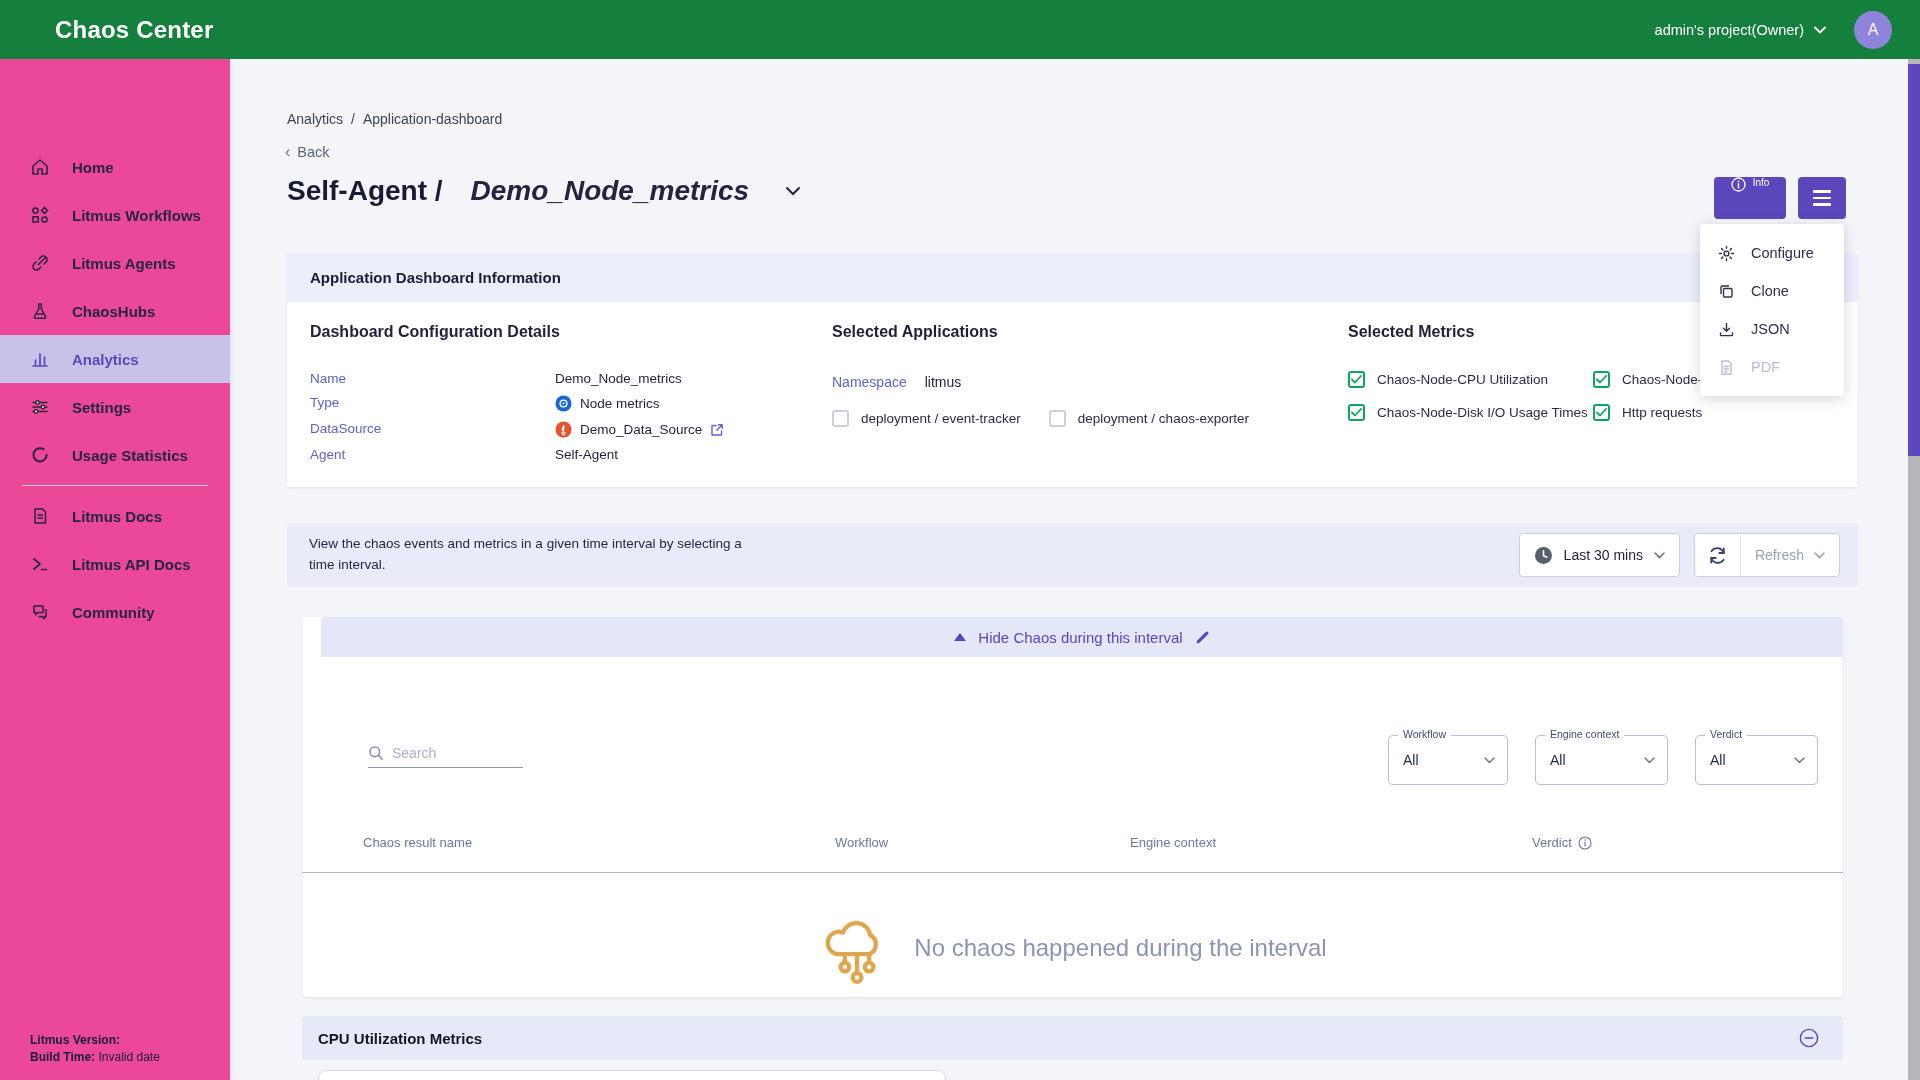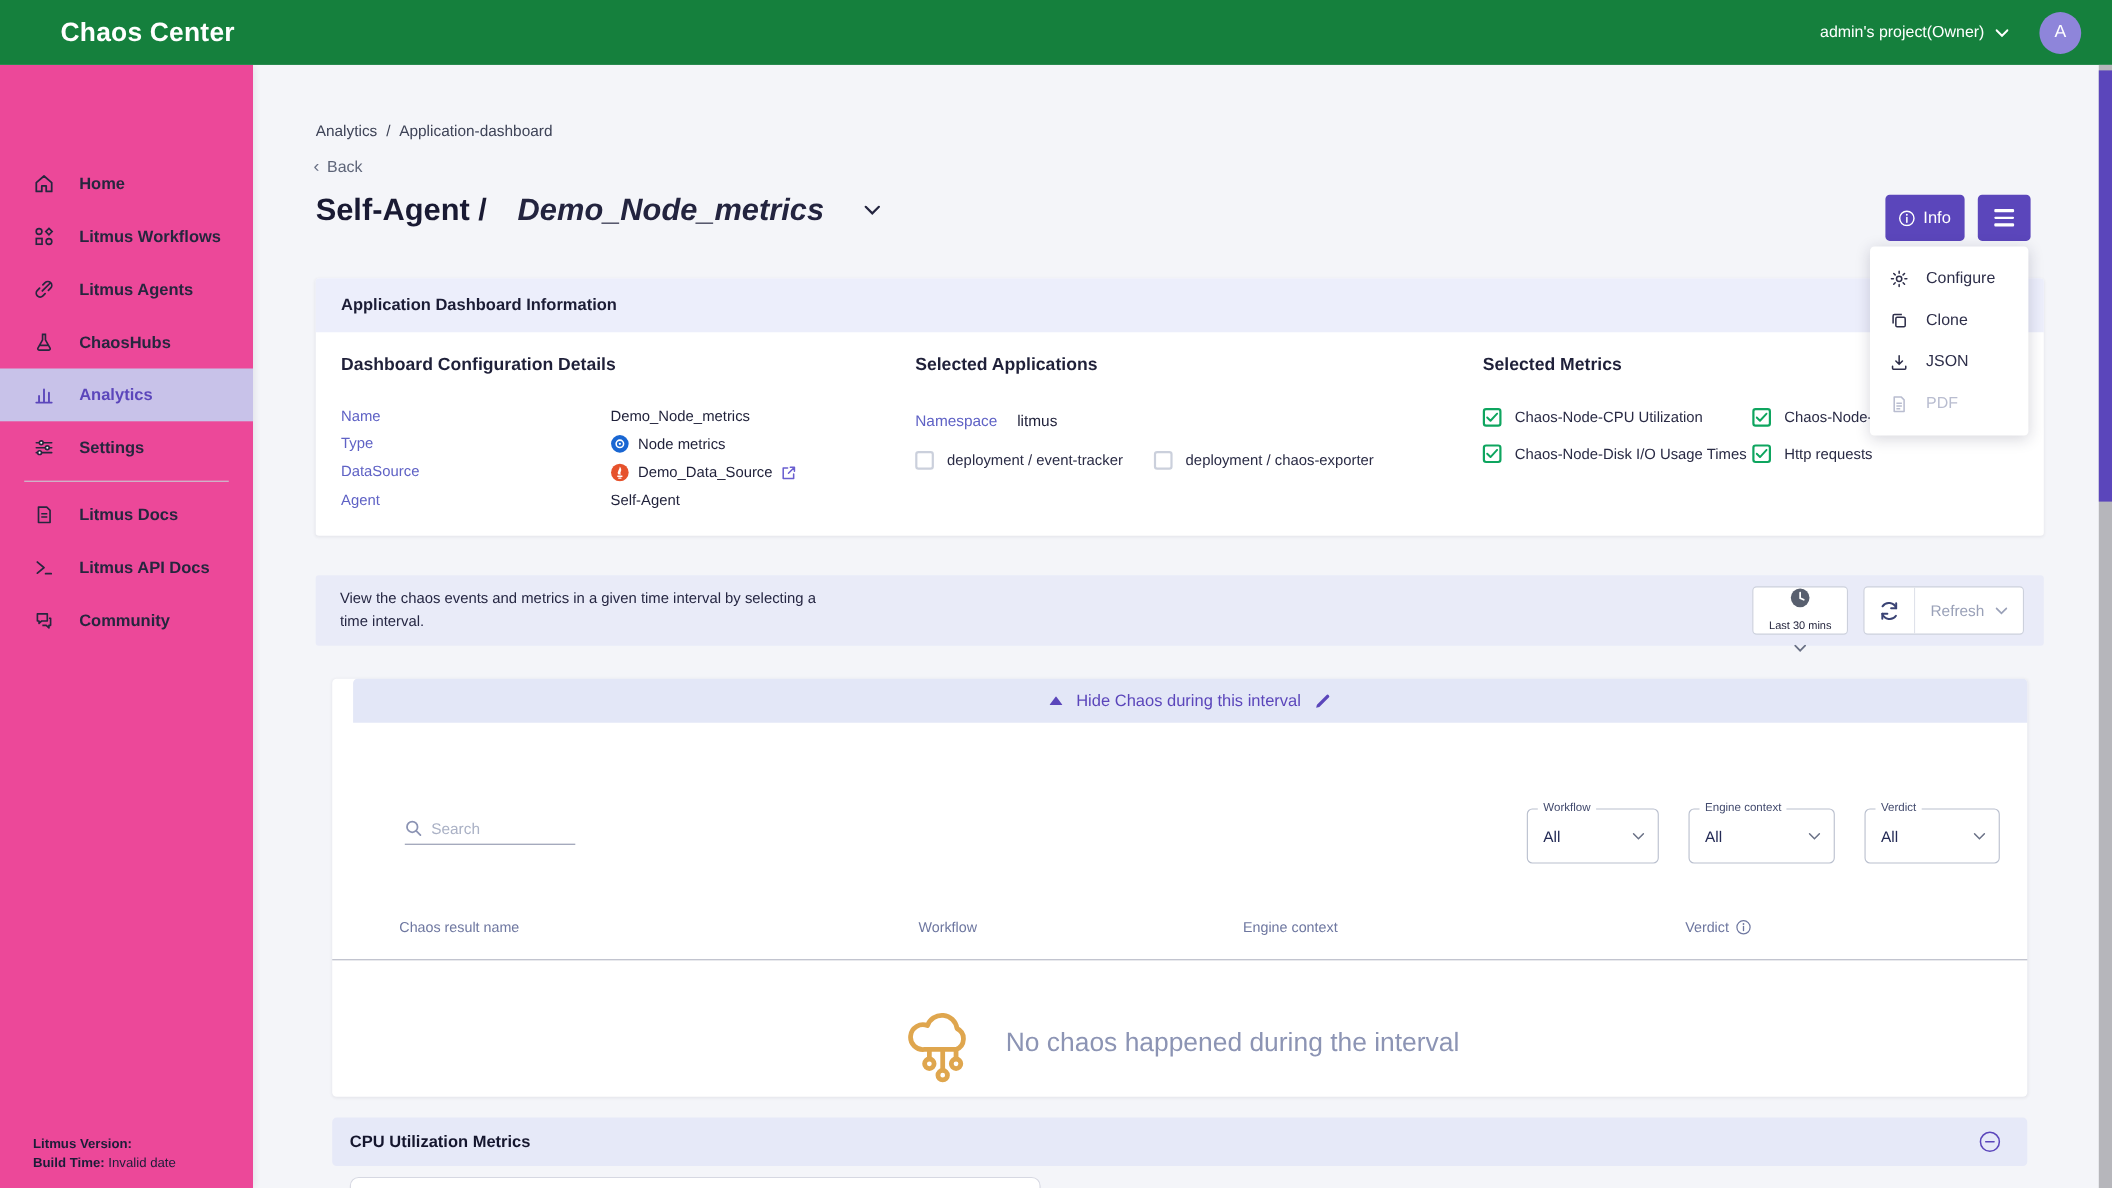--- a/index.html
+++ b/index.html
@@ -34,21 +34,21 @@
   .breadcrumb { position:absolute; left:57px; top:52px; font-size:14px; color:#3e4357; display:flex; gap:8px; }
   .breadcrumb .crumb { cursor:pointer; }
   .back-link { position:absolute; left:55px; top:84px; font-size:14.5px; color:#5d6478; display:flex; align-items:center; gap:7px; cursor:pointer; }
   .back-link .chev { font-size:16px; color:#6a7186; }
 
   .title-row { position:absolute; left:57px; top:116px; display:flex; align-items:center; gap:28px; }
   .page-title { font-size:28px; font-weight:700; color:#191a33; }
   .page-title-sub { font-size:28px; font-style:italic; font-weight:700; color:#23243f; }
 
   .btn-info { position:absolute; left:1484px; top:118px; width:72px; height:42px; background:#5b46bb; color:#fff;
-              border:none; border-radius:4px; font-size:15px; font-family:inherit; display:flex; align-items:center;
+              border:none; border-radius:4px; font-size:10px; font-family:inherit; display:flex; align-items:flex-start;
               justify-content:center; gap:7px; cursor:pointer; }
   .btn-menu { position:absolute; left:1568px; top:118px; width:48px; height:42px; background:#5b46bb;
               border:none; border-radius:4px; display:flex; flex-direction:column; align-items:center;
               justify-content:center; gap:4px; cursor:pointer; }
   .btn-menu span { display:block; width:18px; height:2.4px; background:#fff; border-radius:1px; }
 
   .menu-dropdown { position:absolute; left:1470px; top:165px; width:144px; background:#fff; border-radius:4px;
                    box-shadow:0 3px 14px rgba(25,25,60,.18); padding:10px 0; z-index:50; }
   .menu-item { height:38px; display:flex; align-items:center; gap:16px; padding:0 18px; font-size:14.5px;
                color:#2e2f4a; cursor:pointer; }
@@ -75,21 +75,21 @@
   .cb.checked { border-color:#0ea55f; display:flex; align-items:center; justify-content:center; }
   .metrics-col { position:absolute; left:1061px; top:70px; }
   .metrics-grid { margin-top:30px; display:grid; grid-template-columns:245px auto; row-gap:16px; }
 
   
   .time-bar { position:absolute; left:57px; top:464px; width:1571px; height:64px; background:#e9ebf8;
               border-radius:3px; display:flex; align-items:center; }
   .time-desc { margin-left:22px; width:460px; font-size:13.5px; line-height:1.55; color:#262743; }
   .time-controls { position:absolute; right:18px; top:10px; display:flex; gap:14px; }
   .range-select { height:44px; background:#fff; border:1px solid #ccd0dc; border-radius:4px; display:flex;
-                  align-items:center; gap:11px; padding:0 14px; font-size:10px; color:#1f2039; cursor:pointer;flex-direction:column; }
+                  align-items:center; gap:11px; padding:0 14px; font-size:14px; color:#1f2039; cursor:pointer; }
   .refresh-group { height:44px; background:#fff; border:1px solid #ccd0dc; border-radius:4px; display:flex; align-items:center; }
   .refresh-icon-cell { width:46px; height:100%; display:flex; align-items:center; justify-content:center;
                        border-right:1px solid #dfe2ea; cursor:pointer; }
   .refresh-label-cell { display:flex; align-items:center; gap:10px; padding:0 14px; font-size:14px; color:#9aa1b8; cursor:pointer; }
 
   
   .chaos-card { position:absolute; left:72px; top:558px; width:1541px; height:380px; background:#fff;
                 border-radius:4px; box-shadow:0 1px 3px rgba(20,20,50,.08); }
   .chaos-band { height:40px; background:#e3e7f7; border-radius:4px 4px 0 0; display:flex; align-items:center;
                 justify-content:center; gap:12px;margin-left:19px; }
@@ -200,20 +200,28 @@
           <svg width="20" height="20" viewBox="0 0 20 20" fill="none" stroke="#26263e" stroke-width="1.5" stroke-linecap="round">
               <path d="M3 5.5 H17 M3 10 H17 M3 14.5 H17"></path>
               <circle cx="7.5" cy="5.5" r="1.7" fill="#fdfdfe"></circle>
               <circle cx="13" cy="10" r="1.7" fill="#fdfdfe"></circle>
               <circle cx="6" cy="14.5" r="1.7" fill="#fdfdfe"></circle>
             </svg>
         </span>
         <span>Settings</span>
       </div>
 
+      <div class="nav-item">
+        <span class="ic">
+          <svg width="20" height="20" viewBox="0 0 20 20" fill="none" stroke="#26263e" stroke-width="2" stroke-linecap="round">
+              <path d="M13.5 4.2 A6.6 6.6 0 1 0 16.6 10"></path>
+            </svg>
+        </span>
+        <span>Usage Statistics</span>
+      </div>
 
       <div class="nav-divider"></div>
 
       <div class="nav-item">
         <span class="ic">
           <svg width="20" height="20" viewBox="0 0 20 20" fill="none" stroke="#26263e" stroke-width="1.5" stroke-linejoin="round">
               <path d="M5 3 H12.5 L15.5 6 V17 H5 Z"></path>
               <path d="M7.5 9 H13 M7.5 12 H13"></path>
             </svg>
         </span>

